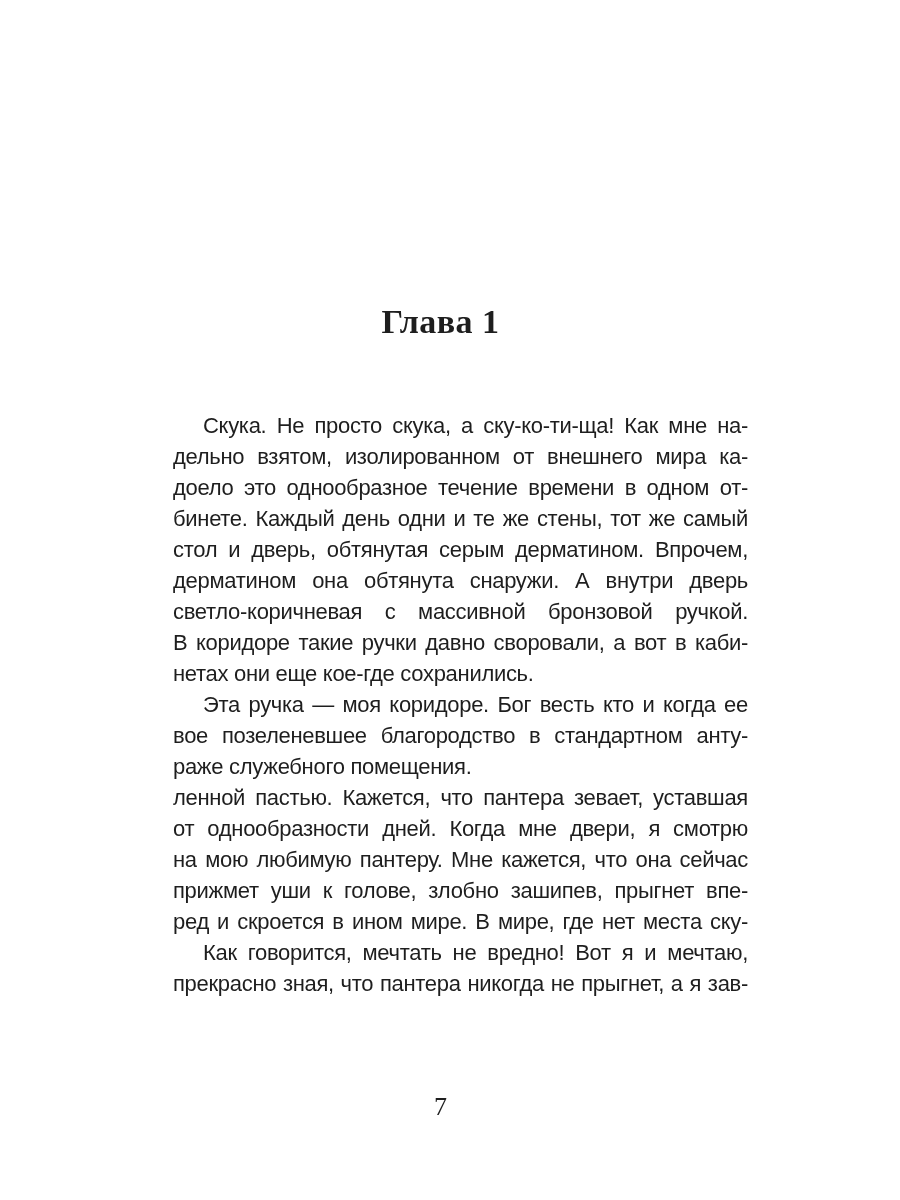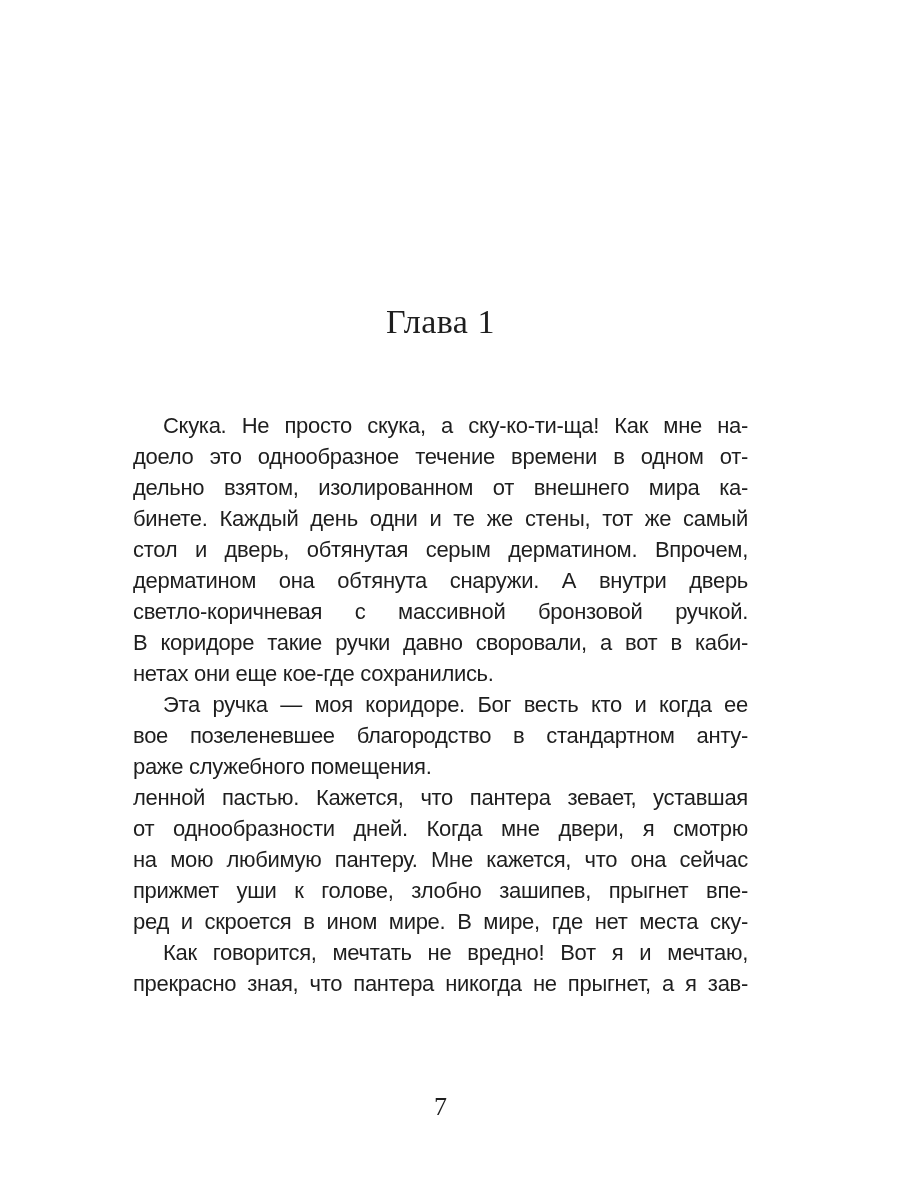--- a/index.html
+++ b/index.html
@@ -16,21 +16,21 @@
   }
 
   .heading {
     position: absolute;
     top: 303px;
     left: 133px;
     width: 615px;
     margin: 0;
     text-align: center;
     font-family: "Liberation Serif", "DejaVu Serif", serif;
-    font-weight: normal;
+    font-weight: bold;
     font-size: 34px;
     line-height: 38px;
     letter-spacing: 0.5px;
   }
 
   .body-text {
     position: absolute;
     top: 410px;
     left: 133px;
     width: 615px;
@@ -39,20 +39,21 @@
   .paragraph { margin: 0; }
 
   .line {
     height: 31px;
     line-height: 31px;
     font-size: 22px;
     letter-spacing: -0.3px;
     text-align: justify;
     text-align-last: justify;
     overflow: hidden;
+    margin-left: 40px;
   }
   .line.first { padding-left: 30px; }
   .line.last  { text-align: center; text-align-last: left; }
 
   .page-number {
     position: absolute;
     top: 1092px;
     left: 133px;
     width: 615px;
     text-align: center;
@@ -63,22 +64,22 @@
 </style>
 </head>
 <body style="background: rgb(255, 255, 255);">
 
 <div class="page" style="color: rgb(30, 30, 30);">
   <h1 class="heading">Глава 1</h1>
 
   <div class="body-text">
       <div class="paragraph">
         <div class="line first">Скука. Не просто скука, а ску-ко-ти-ща! Как мне на-</div>
+        <div class="line">дельно взятом, изолированном от внешнего мира ка-</div>
         <div class="line">доело это однообразное течение времени в одном от-</div>
-        <div class="line">дельно взятом, изолированном от внешнего мира ка-</div>
         <div class="line">бинете. Каждый день одни и те же стены, тот же самый</div>
         <div class="line">стол и дверь, обтянутая серым дерматином. Впрочем,</div>
         <div class="line">дерматином она обтянута снаружи. А внутри дверь</div>
         <div class="line">светло-коричневая с массивной бронзовой ручкой.</div>
         <div class="line">В коридоре такие ручки давно своровали, а вот в каби-</div>
         <div class="line last">нетах они еще кое-где сохранились.</div>
       </div>
       <div class="paragraph">
         <div class="line first">Эта ручка — моя коридоре. Бог весть кто и когда ее</div>
         <div class="line">вое позеленевшее благородство в стандартном анту-</div>

